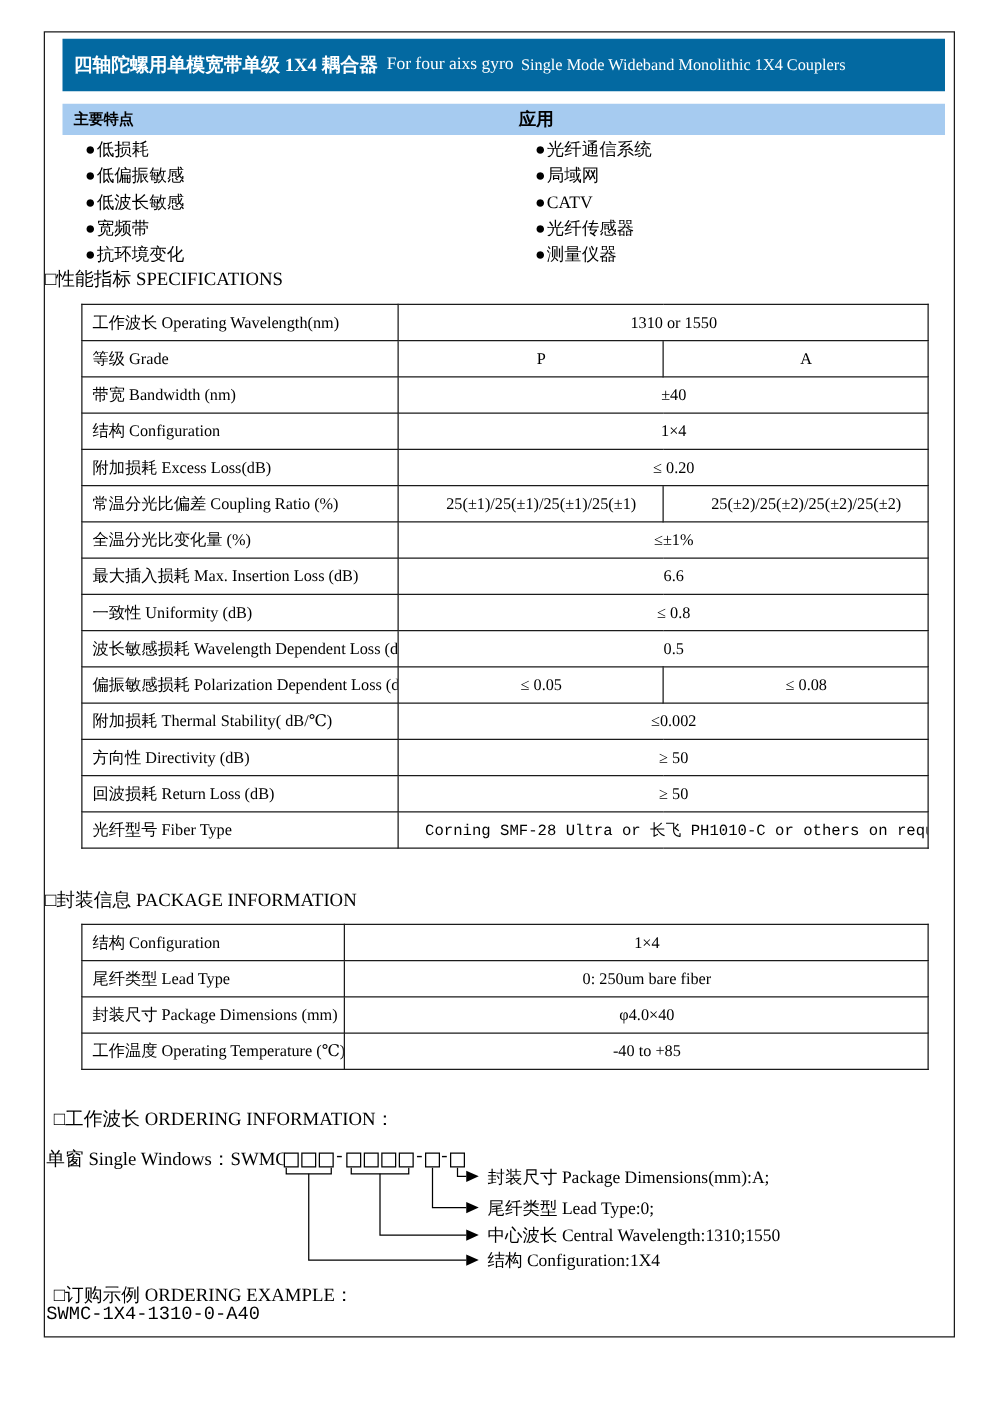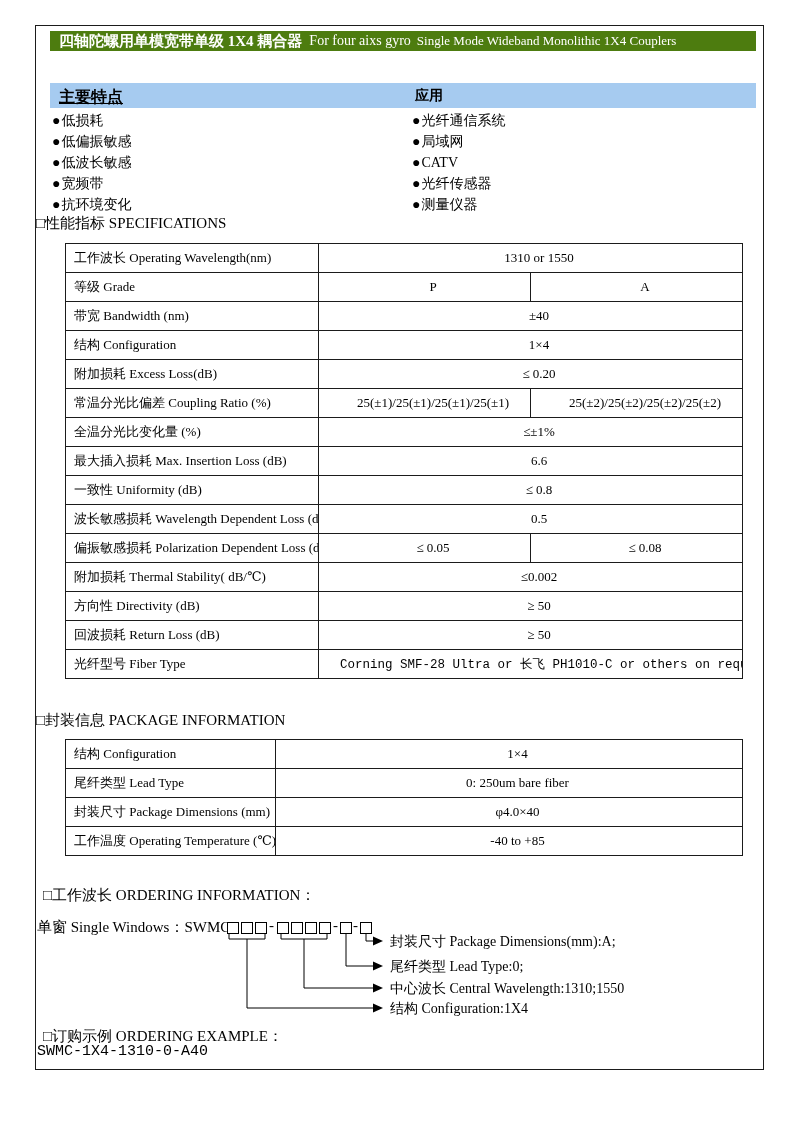--- a/index.html
+++ b/index.html
@@ -6,34 +6,34 @@
   body {
     width:793px; height:1122px; background:#ffffff; position:relative;
     font-family:"Liberation Serif","DejaVu Serif",serif; color:#000;
   }
   .abs { position:absolute; }
 
   #page-border { left:35px; top:25px; width:727px; height:1043px; border:1px solid #1b1b1b; }
 
   
   #banner {
-    left:50px; top:31px; width:706px; height:20px; background:#4d7c0f; color:#fff;
+    left:50px; top:31px; width:706px; height:42px; background:#0369a1; color:#fff;
     display:flex; align-items:center; box-sizing:border-box; padding-left:9px;
     white-space:nowrap; overflow:hidden;
   }
   #banner .cn  { font-weight:bold; font-size:15px; }
   #banner .en1 { font-size:14px; margin-left:7px; }
   #banner .en2 { font-size:13px; margin-left:6px; }
 
   
   #feat-bar { left:50px; top:83px; width:706px; height:25px; background:#a6cbf0; }
-  #feat-bar .fh { position:absolute; left:9px;  top:4px; font-weight:bold; font-size:16px;text-decoration:underline; }
+  #feat-bar .fh { position:absolute; left:9px;  top:4px; font-weight:bold; font-size:12px; }
   #feat-bar .ah { position:absolute; left:365px; top:4px; font-weight:bold; font-size:14px;text-align:right; }
 
-  .list-col { font-size:14px; line-height:21px; }
+  .list-col { font-size:14px; line-height:21px;margin-left:16px; }
   #features-list { left:52px;  top:110px; }
   #applications-list { left:412px; top:110px; }
   .li { white-space:nowrap; }
   .li .bullet { margin-right:1px; }
 
   .sec-title { font-size:15px; white-space:nowrap; }
   #spec-title { left:36px; top:214px; }
   #pkg-title  { left:36px; top:711px; }
   #ord-title  { left:43px; top:886px; }
   #ex-title   { left:43px; top:1027px; }

